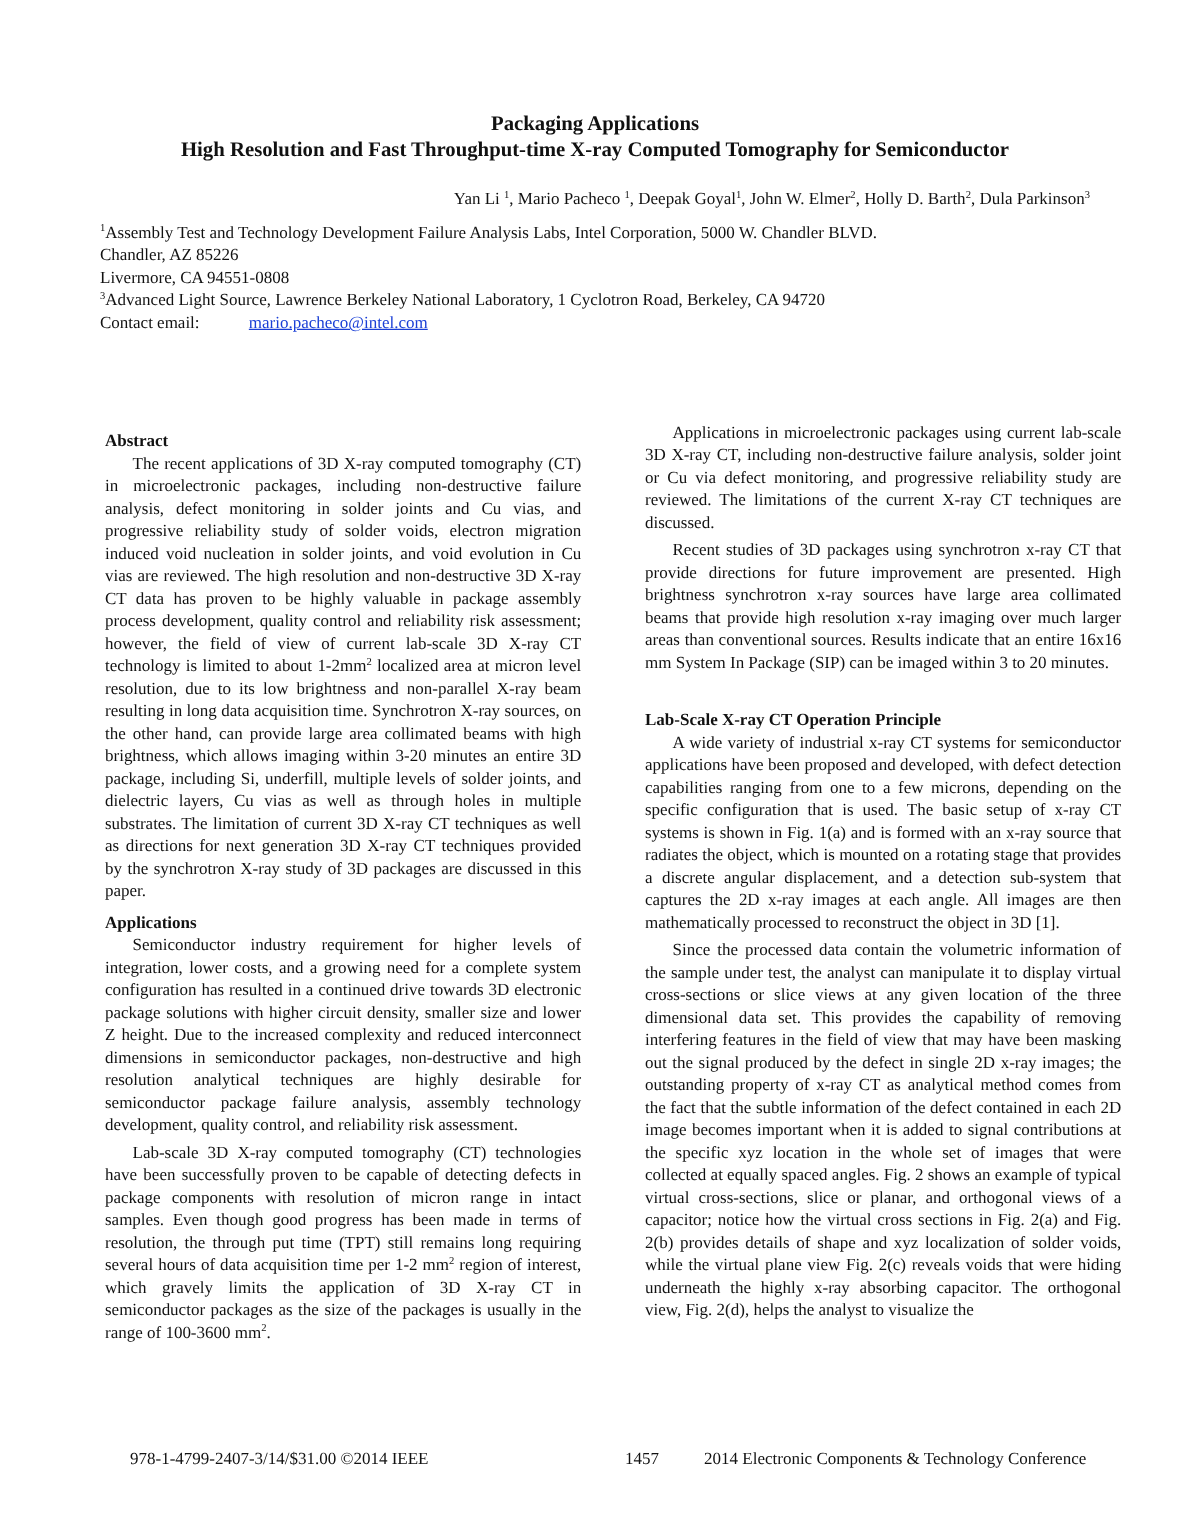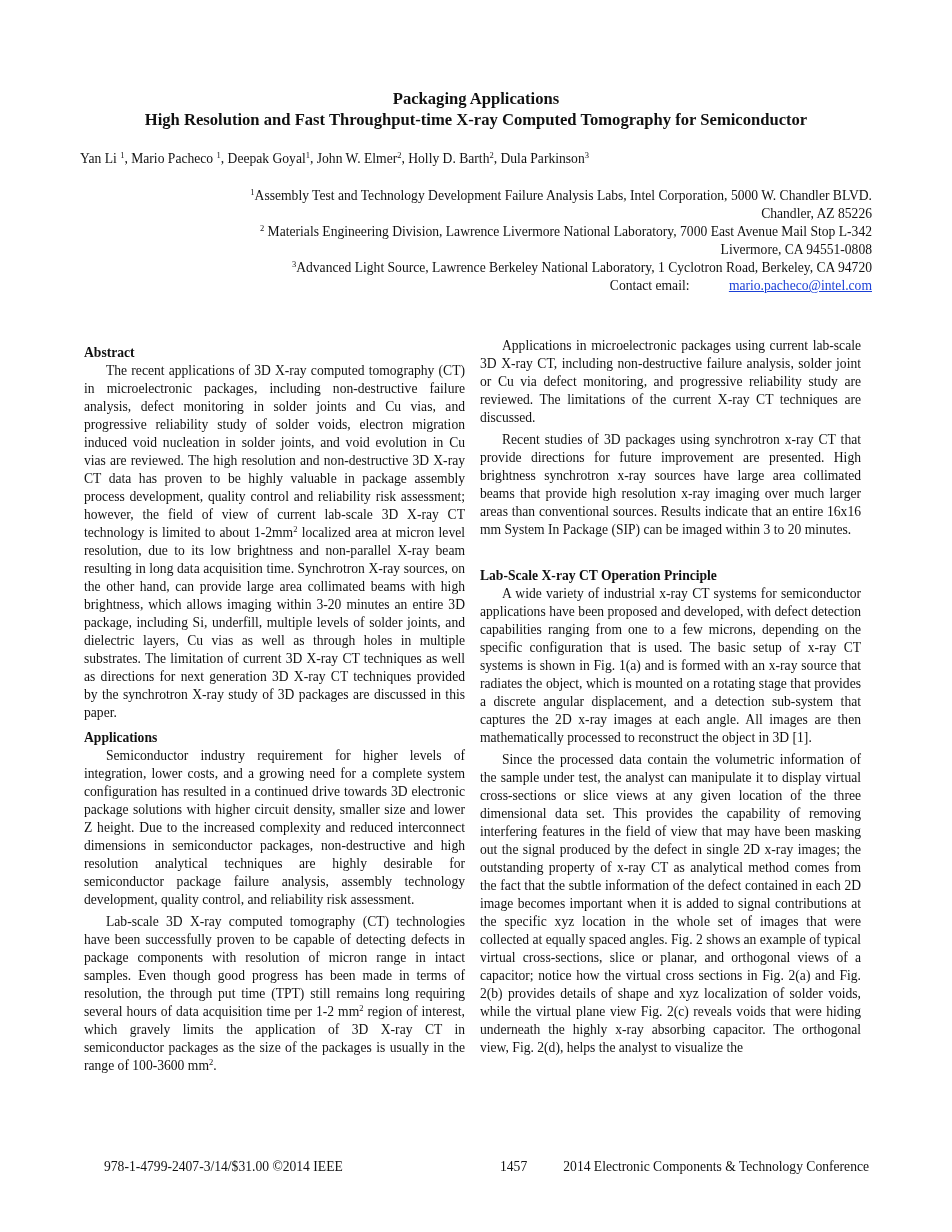--- a/index.html
+++ b/index.html
@@ -7,35 +7,35 @@
     width: 952px; height: 1232px; position: relative; overflow: hidden;
     font-family: "Liberation Serif", "DejaVu Serif", serif;
     color: #111;
   }
   .title {
     position: absolute; left: 80px; width: 792px; top: 88px;
     text-align: center; font-weight: bold; font-size: 16.6px; line-height: 21px;
   }
   .authors {
     position: absolute; left: 80px; width: 792px; top: 150px;
-    text-align: left; font-size: 13.6px; line-height: 18px;
+    text-align: right; font-size: 13.6px; line-height: 18px;
   }
   .affils {
-    position: absolute; left: 80px; width: 792px; top: 187px;
-    text-align: right; font-size: 13.6px; line-height: 18px;
+    position: absolute; left: 80px; width: 792px; top: 177px;
+    text-align: left; font-size: 13.6px; line-height: 18px;
   }
   .affils div { margin: 0; }
   sup { font-size: 8.5px; vertical-align: 5px; line-height: 0; }
   a.email { color: #1a3fd6; text-decoration: underline; margin-left: 36px; }
   .col {
     position: absolute; width: 381px; font-size: 13.6px; line-height: 18px;
     text-align: justify;
   }
   .col.left { left: 84px; top: 344px; }
-  .col.right { left: 480px; top: 337px; }
+  .col.right { left: 516px; top: 337px; }
   .col h3 { font-size: 13.6px; font-weight: bold; margin: 0; line-height: 18px; }
   .col p { margin: 0 0 4px 0; text-indent: 22px; }
   .col .gap { height: 24px; }
   .col .gap-sm { height: 3px; }
   .footer {
     position: absolute; top: 1158px; left: 86px; width: 783px;
     font-size: 13.6px; line-height: 18px;
   }
   .footer .f-left { position: absolute; left: 0; margin-left: 18px; }
   .footer .f-page { position: absolute; left: 378px; margin-left: 36px; }
@@ -49,21 +49,20 @@
   <div>High Resolution and Fast Throughput-time X-ray Computed Tomography for Semiconductor</div>
 </div>
 
 <div class="authors">
   <span><span>Yan Li </span><sup>1</sup><span>, </span></span><span><span>Mario Pacheco </span><sup>1</sup><span>, </span></span><span><span>Deepak Goyal</span><sup>1</sup><span>, </span></span><span><span>John W. Elmer</span><sup>2</sup><span>, </span></span><span><span>Holly D. Barth</span><sup>2</sup><span>, </span></span><span><span>Dula Parkinson</span><sup>3</sup><span></span></span>
 </div>
 
 <div class="affils">
   <div><sup>1</sup><span>Assembly Test and Technology Development Failure Analysis Labs, Intel Corporation, 5000 W. Chandler BLVD.</span></div>
   <div>Chandler, AZ 85226</div>
-  <div><sup>2</sup><span> Materials Engineering Division, Lawrence Livermore National Laboratory, 7000 East Avenue Mail Stop L-342</span></div>
   <div>Livermore, CA  94551-0808</div>
   <div><sup>3</sup><span>Advanced Light Source, Lawrence Berkeley National Laboratory, 1 Cyclotron Road, Berkeley, CA 94720</span></div>
   <div><span>Contact email: </span><a class="email">mario.pacheco@intel.com</a></div>
 </div>
 
 <div class="col left">
   <h3>Abstract</h3>
   <p><span>The recent applications of 3D X-ray computed tomography (CT) in microelectronic packages, including non-destructive failure analysis, defect monitoring in solder joints and Cu vias, and progressive reliability study of solder voids, electron migration induced void nucleation in solder joints, and void evolution in Cu vias are reviewed. The high resolution and non-destructive 3D X-ray CT data has proven to be highly valuable in package assembly process development, quality control and reliability risk assessment; however, the field of view of current lab-scale 3D X-ray CT technology is limited to about 1-2mm</span><sup>2</sup><span> localized area at micron level resolution, due to its low brightness and non-parallel X-ray beam resulting in long data acquisition time. Synchrotron X-ray sources, on the other hand, can provide large area collimated beams with high brightness, which allows imaging within 3-20 minutes an entire 3D package, including Si, underfill, multiple levels of solder joints, and dielectric layers, Cu vias  as well as through holes in multiple substrates. The limitation of current 3D X-ray CT techniques as well as directions for next generation 3D X-ray CT techniques provided by the synchrotron X-ray study of 3D packages are discussed in this paper.</span></p>
   <div class="gap-sm"></div>
   <h3>Applications</h3>

